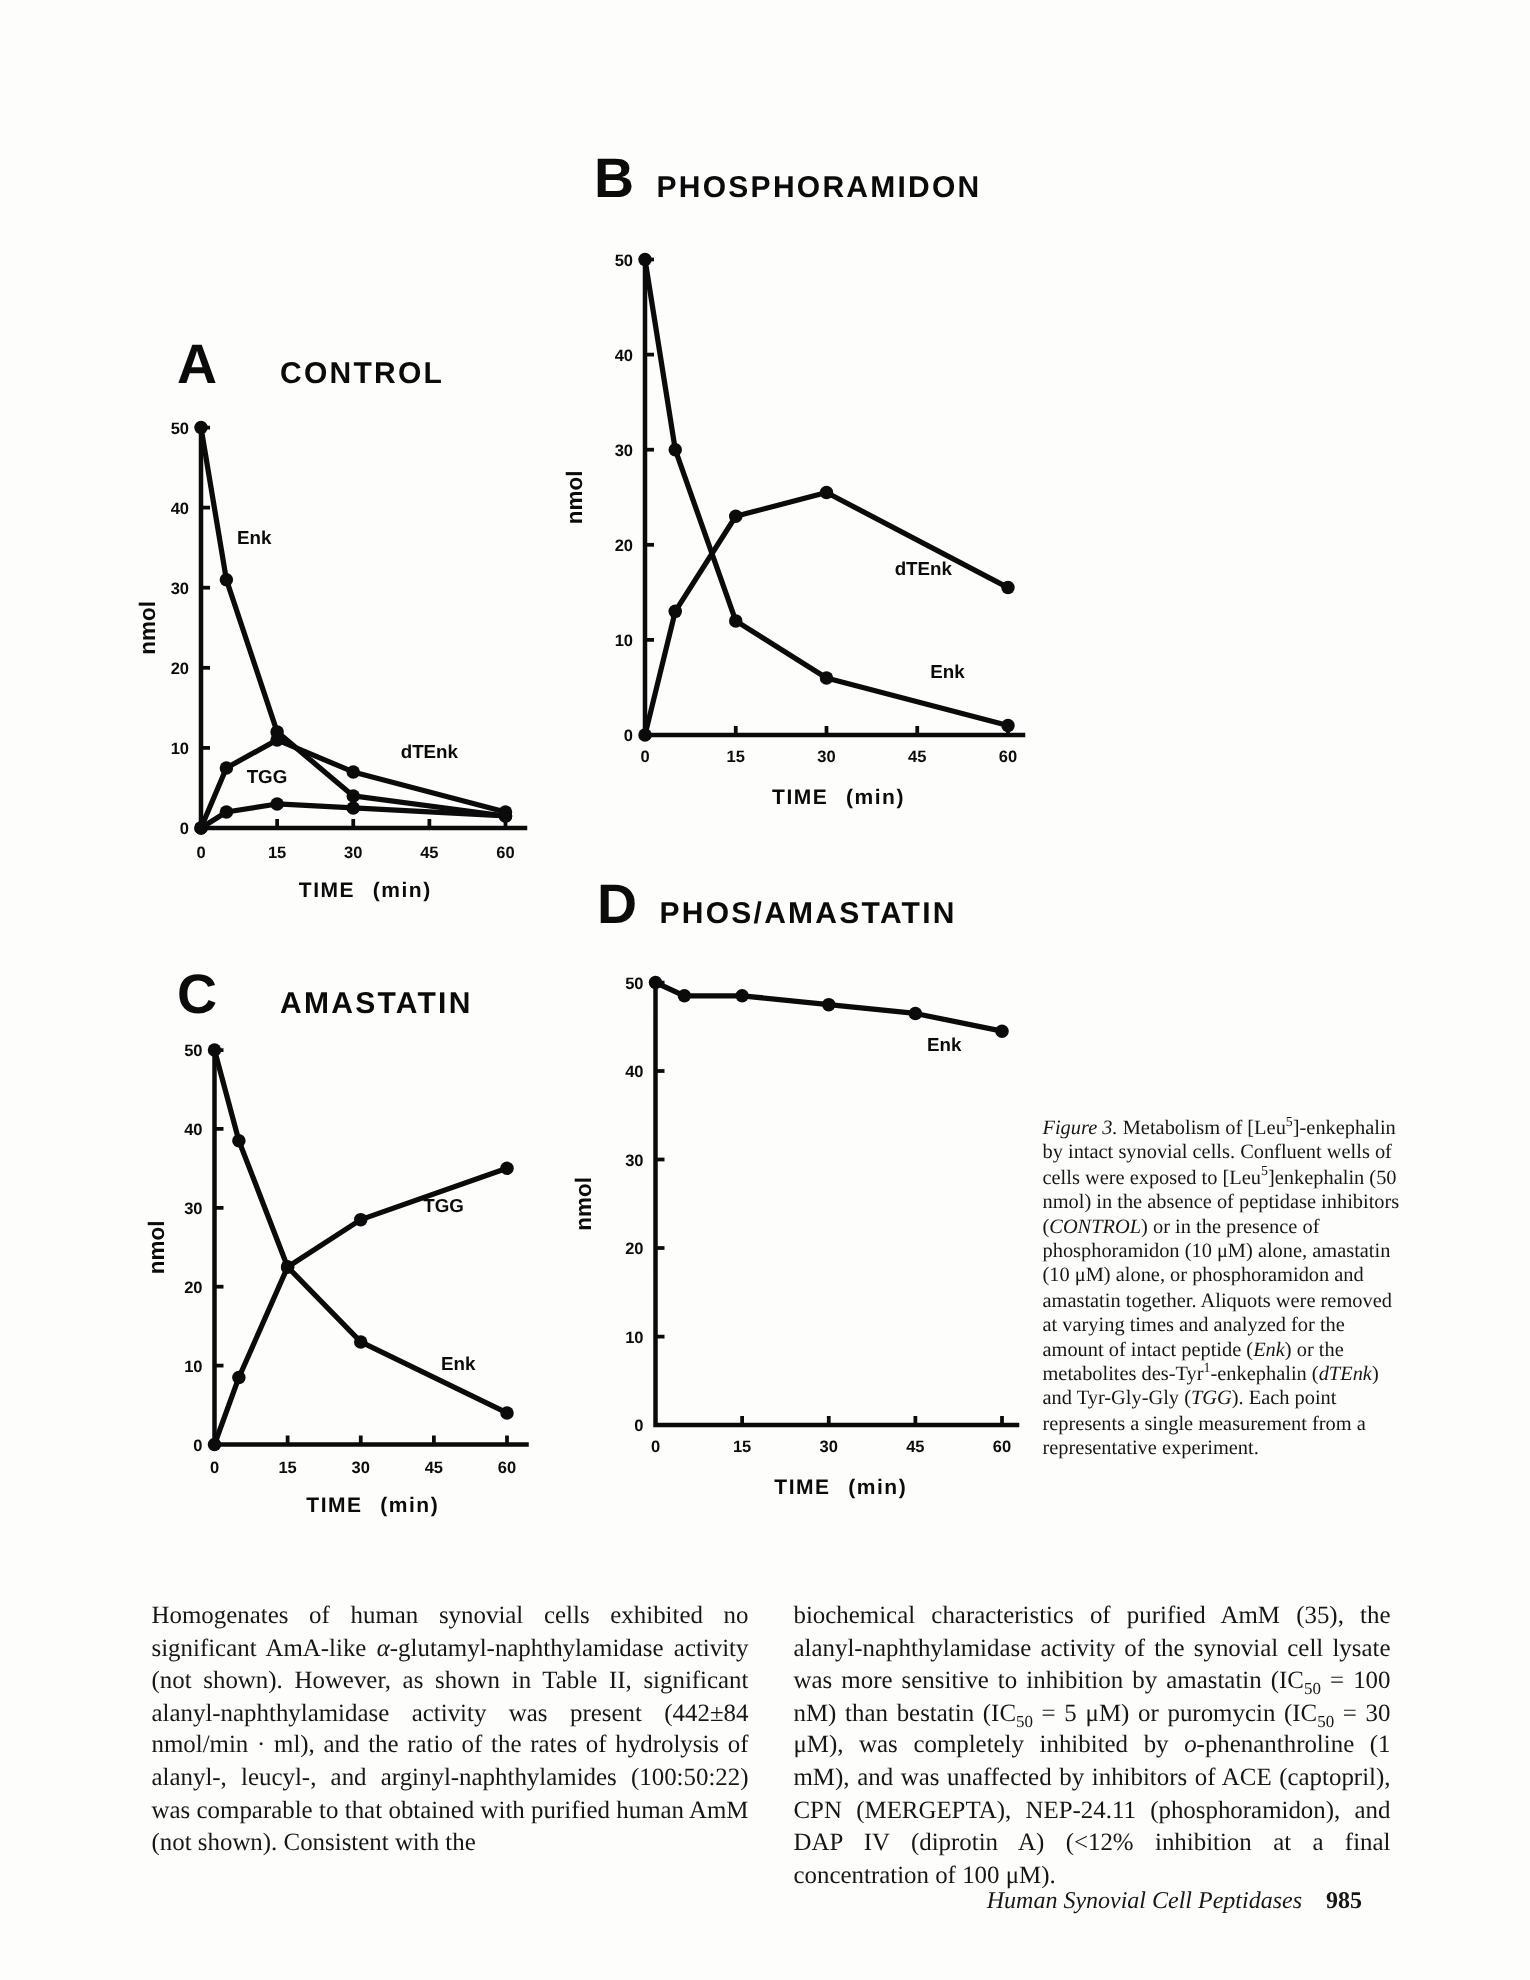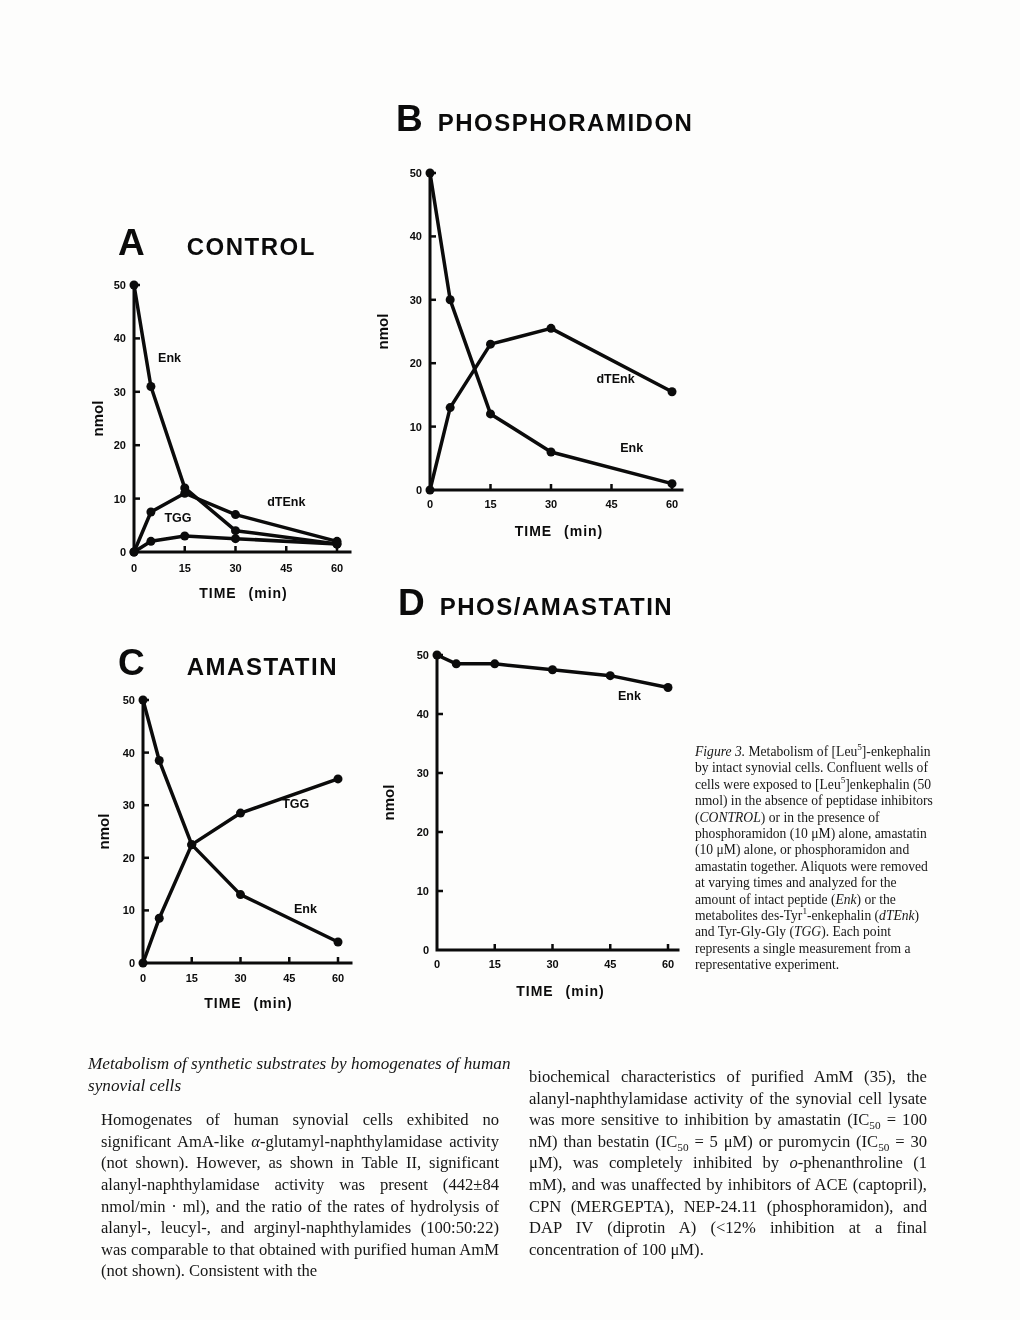--- a/index.html
+++ b/index.html
@@ -16,21 +16,21 @@
   .panel-header{
     position:absolute;
     display:flex;
     align-items:baseline;
     font-family:"Liberation Sans", sans-serif;
     font-weight:bold;
     color:#0b0b0b;
     white-space:nowrap;
   }
   .panel-letter{font-size:37px;line-height:1;}
-  .panel-title{font-size:24px;letter-spacing:1.5px;line-height:1;}
+  .panel-title{font-size:20px;letter-spacing:1.5px;line-height:1;}
   
   .chart{position:absolute;}
   .chart svg text{
     font-family:"Liberation Sans", sans-serif;
     font-weight:bold;
     fill:#0b0b0b;
   }
   
   .caption{
     position:absolute;
@@ -242,21 +242,23 @@
         <circle cx="116.75" cy="25.850000000000023" r="4.5" fill="#0b0b0b"></circle>
         <circle cx="174.5" cy="31.75" r="4.5" fill="#0b0b0b"></circle>
         <circle cx="232.25" cy="37.64999999999998" r="4.5" fill="#0b0b0b"></circle>
         <circle cx="290" cy="49.44999999999999" r="4.5" fill="#0b0b0b"></circle>
         <text x="251.5" y="62.43000000000001" text-anchor="middle" font-size="12.5">Enk</text>
       </svg></div>
 
   <div class="caption"><i>Figure 3.</i><span> Metabolism of [Leu</span><sup>5</sup><span>]-enkephalin by intact synovial cells. Confluent wells of cells were exposed to [Leu</span><sup>5</sup><span>]enkephalin (50 nmol) in the absence of peptidase inhibitors (</span><i>CONTROL</i><span>) or in the presence of phosphoramidon (10 μM) alone, amastatin (10 μM) alone, or phosphoramidon and amastatin together. Aliquots were removed at varying times and analyzed for the amount of intact peptide (</span><i>Enk</i><span>) or the metabolites des-Tyr</span><sup>1</sup><span>-enkephalin (</span><i>dTEnk</i><span>) and Tyr-Gly-Gly (</span><i>TGG</i><span>). Each point represents a single measurement from a representative experiment.</span></div>
 
   <div class="col col-left">
-    <h3 class="sect-heading"><i>Metabolism of synthetic substrates by homogenates of human synovial cells</i></h3>
     <p><span>Homogenates of human synovial cells exhibited no significant AmA-like </span><i>α</i><span>-glutamyl-naphthylamidase activity (not shown). However, as shown in Table II, significant alanyl-naphthylamidase activity was present (442±84 nmol/min · ml), and the ratio of the rates of hydrolysis of alanyl-, leucyl-, and arginyl-naphthylamides (100:50:22) was comparable to that obtained with purified human AmM (not shown). Consistent with the</span></p>
   </div>
   <div class="col col-right">
     <p><span>biochemical characteristics of purified AmM (35), the alanyl-naphthylamidase activity of the synovial cell lysate was more sensitive to inhibition by amastatin (IC</span><sub>50</sub><span> = 100 nM) than bestatin (IC</span><sub>50</sub><span> = 5 μM) or puromycin (IC</span><sub>50</sub><span> = 30 μM), was completely inhibited by </span><i>o</i><span>-phenanthroline (1 mM), and was unaffected by inhibitors of ACE (captopril), CPN (MERGEPTA), NEP-24.11 (phosphoramidon), and DAP IV (diprotin A) (&lt;12% inhibition at a final concentration of 100 μM).</span></p>
   </div>
 
+  <div class="footer">
+    <span class="run-title">Human Synovial Cell Peptidases</span><span class="page-num">985</span>
+  </div>
 
 </div>
 
 </body></html>

